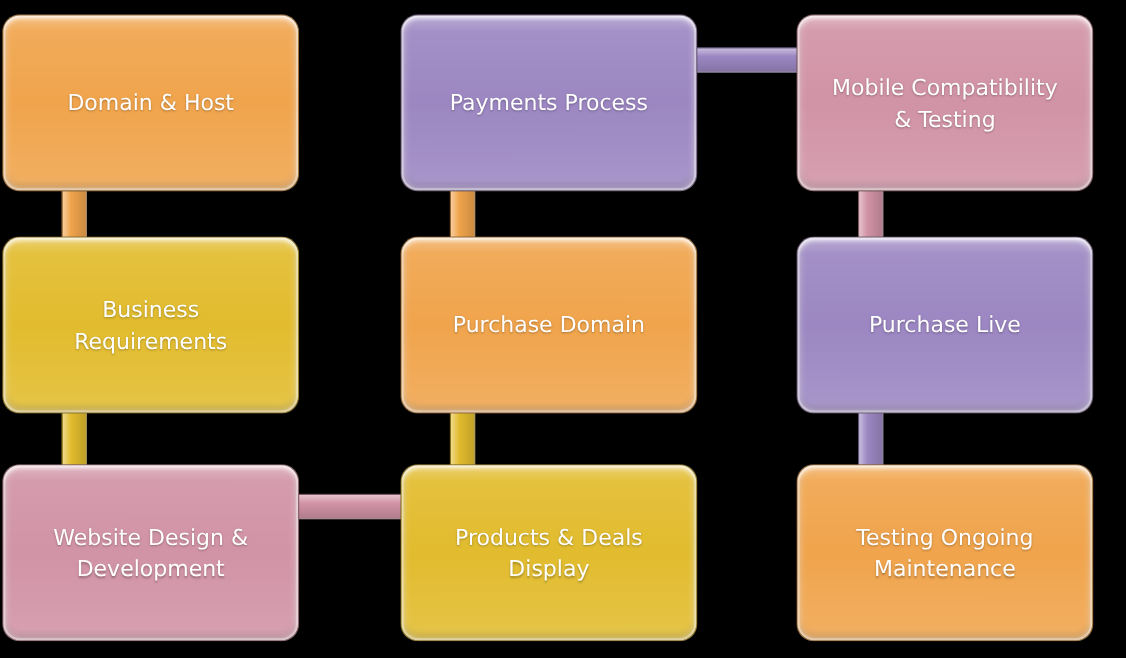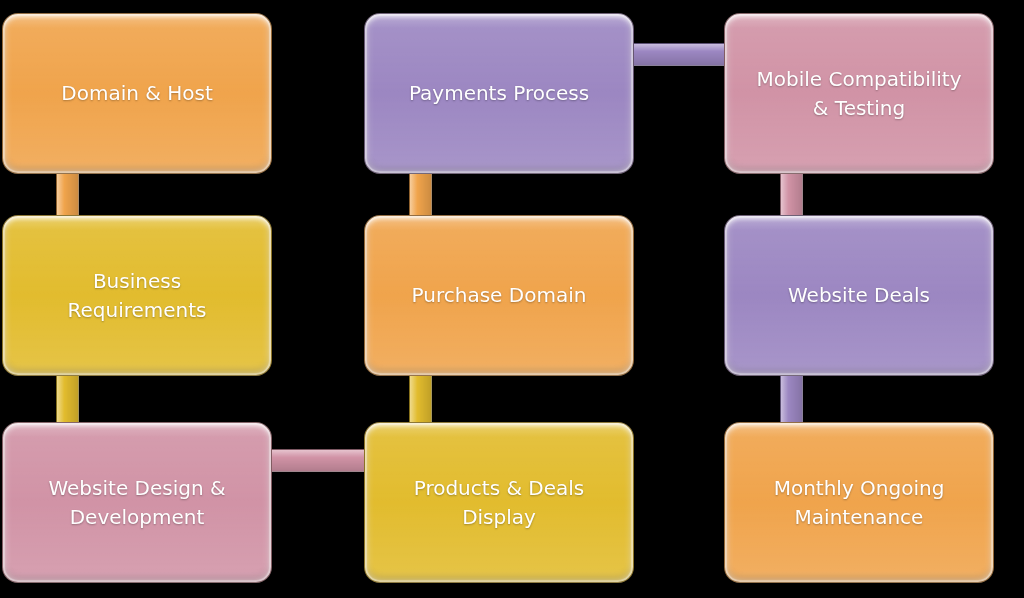--- a/index.html
+++ b/index.html
@@ -96,18 +96,18 @@
   <span class="label">Purchase Domain</span>
 </div>
 <div class="node r0 c1 purple">
   <span class="label">Payments Process</span>
 </div>
 <div class="node r0 c2 pink">
   <span class="label">Mobile Compatibility
 &amp; Testing</span>
 </div>
 <div class="node r1 c2 purple">
-  <span class="label">Website Deals</span>
+  <span class="label">Purchase Live</span>
 </div>
 <div class="node r2 c2 orange">
-  <span class="label">Monthly Ongoing
+  <span class="label">Testing Ongoing
 Maintenance</span>
 </div>
 
 </body></html>

